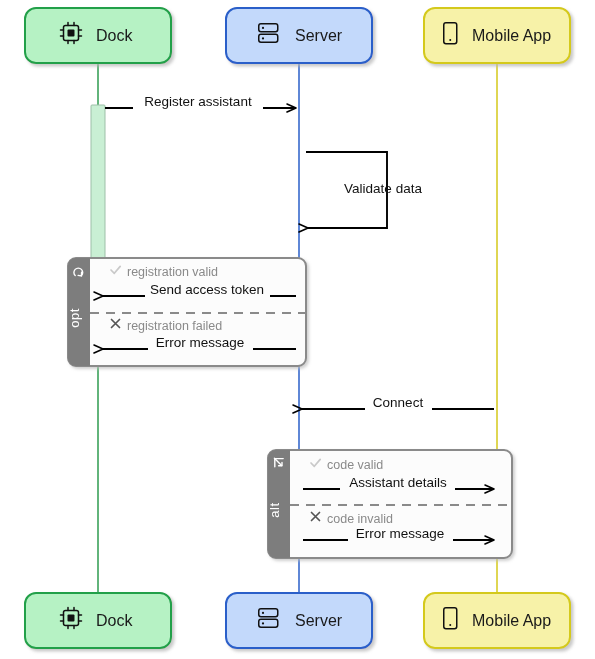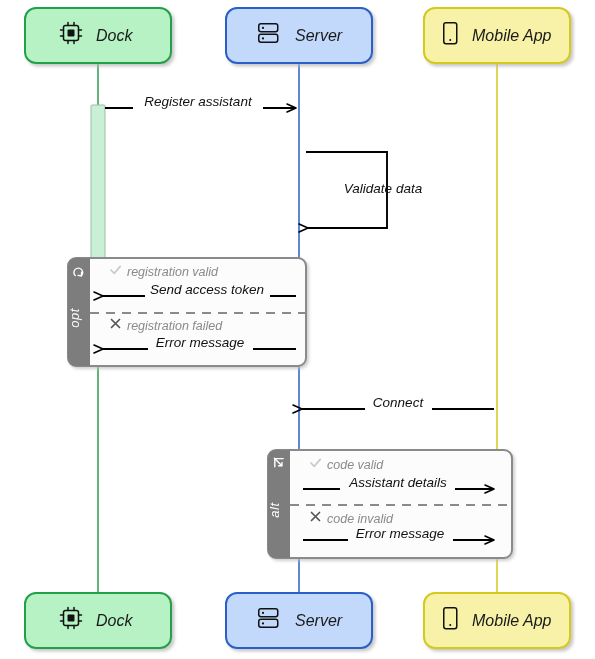--- a/index.html
+++ b/index.html
@@ -10,21 +10,20 @@
   body {
     width: 595px;
     height: 659px;
     position: relative;
     font-family: "Liberation Sans", sans-serif;
     overflow: hidden;
   }
   #diagram {
     position: absolute;
     inset: 0;
-    font-style: italic;
   }
   #diagram svg {
     display: block;
   }
   .participant-label {
     font-family: "Liberation Sans", sans-serif;
     font-size: 16px;
     fill: #1a1a1a;
   }
   .msg-label {

